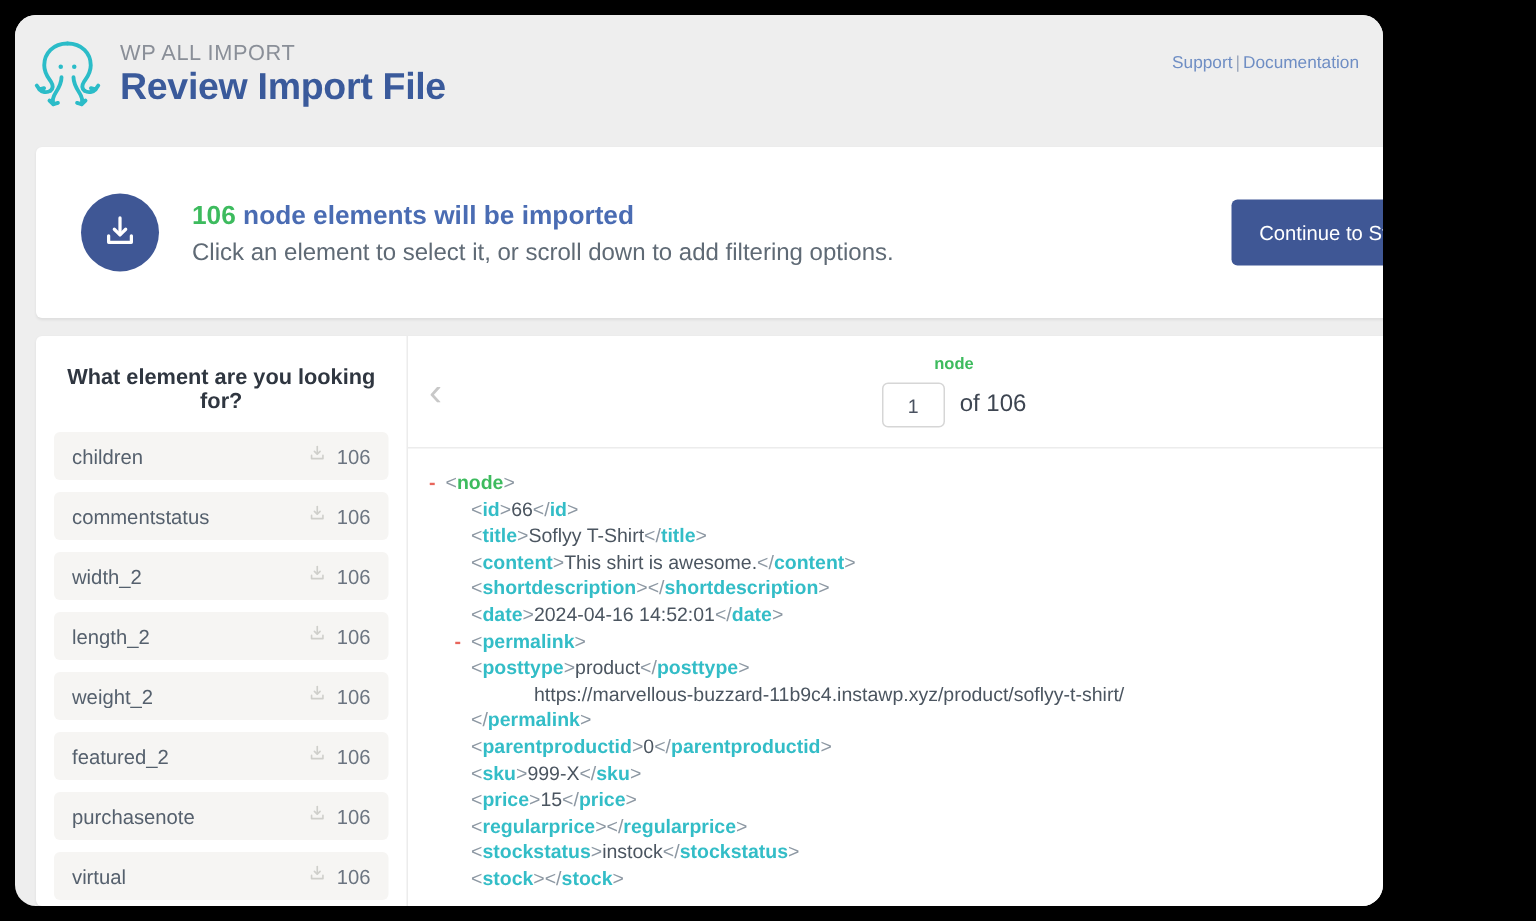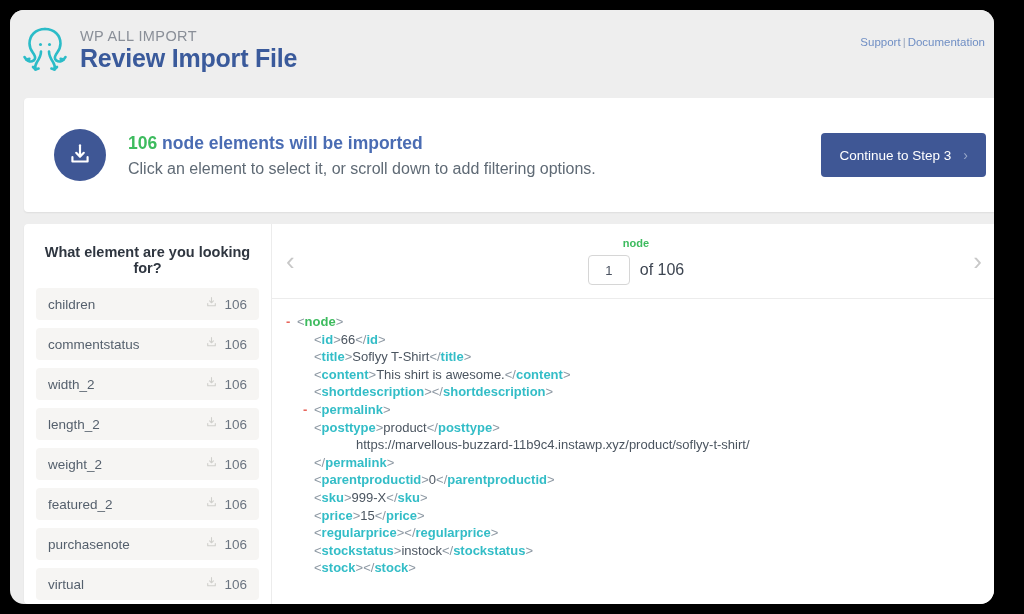--- a/index.html
+++ b/index.html
@@ -10,21 +10,21 @@
     overflow: hidden;
     background: #000000;
     font-family: "Liberation Sans", sans-serif;
   }
 
   
   #page {
     position: absolute;
     left: 10px;
     top: 10px;
-    width: 984px;
+    width: 912px;
     height: 594px;
     background: #eeeeee;
     border-radius: 14px;
     overflow: hidden;
   }
 
   
   #header {
     position: relative;
     height: 78px;
@@ -46,21 +46,21 @@
     margin-bottom: 3px;
   }
   .brand-title {
     font-size: 25px;
     font-weight: 700;
     color: #3a5a9b;
     letter-spacing: -0.2px;
   }
   .header-links {
     position: absolute;
-    right: 9px;
+    right: 16px;
     top: 26px;
     font-size: 11.5px;
     color: #7b8aa5;
   }
   .header-links a { color: #6f8ec4; text-decoration: none; }
   .header-links .sep { color: #9aa6bb; padding: 0 2px; }
 
   
   .card {
     background: #ffffff;
@@ -411,20 +411,21 @@
           </div>
         </div>
         <span class="pager-arrow right">›</span>
       </div>
       <div id="xmlview">
           <div class="xml-line ind1"><span class="toggle">-</span><span class="punc">&lt;</span><span class="tag-root">node</span><span class="punc">&gt;</span></div>
           <div class="xml-line ind2"><span class="punc">&lt;</span><span class="tag">id</span><span class="punc">&gt;</span><span class="val">66</span><span class="punc">&lt;/</span><span class="tag">id</span><span class="punc">&gt;</span></div>
           <div class="xml-line ind2"><span class="punc">&lt;</span><span class="tag">title</span><span class="punc">&gt;</span><span class="val">Soflyy T-Shirt</span><span class="punc">&lt;/</span><span class="tag">title</span><span class="punc">&gt;</span></div>
           <div class="xml-line ind2"><span class="punc">&lt;</span><span class="tag">content</span><span class="punc">&gt;</span><span class="val">This shirt is awesome.</span><span class="punc">&lt;/</span><span class="tag">content</span><span class="punc">&gt;</span></div>
           <div class="xml-line ind2"><span class="punc">&lt;</span><span class="tag">shortdescription</span><span class="punc">&gt;</span><span class="punc">&lt;/</span><span class="tag">shortdescription</span><span class="punc">&gt;</span></div>
+          <div class="xml-line ind2"><span class="punc">&lt;</span><span class="tag">date</span><span class="punc">&gt;</span><span class="val">2024-04-16 14:52:01</span><span class="punc">&lt;/</span><span class="tag">date</span><span class="punc">&gt;</span></div>
           <div class="xml-line ind2"><span class="toggle">-</span><span class="punc">&lt;</span><span class="tag">permalink</span><span class="punc">&gt;</span></div>
           <div class="xml-line ind2"><span class="punc">&lt;</span><span class="tag">posttype</span><span class="punc">&gt;</span><span class="val">product</span><span class="punc">&lt;/</span><span class="tag">posttype</span><span class="punc">&gt;</span></div>
           <div class="xml-line ind3"><span class="url">https://marvellous-buzzard-11b9c4.instawp.xyz/product/soflyy-t-shirt/</span></div>
           <div class="xml-line ind2"><span class="punc">&lt;/</span><span class="tag">permalink</span><span class="punc">&gt;</span></div>
           <div class="xml-line ind2"><span class="punc">&lt;</span><span class="tag">parentproductid</span><span class="punc">&gt;</span><span class="val">0</span><span class="punc">&lt;/</span><span class="tag">parentproductid</span><span class="punc">&gt;</span></div>
           <div class="xml-line ind2"><span class="punc">&lt;</span><span class="tag">sku</span><span class="punc">&gt;</span><span class="val">999-X</span><span class="punc">&lt;/</span><span class="tag">sku</span><span class="punc">&gt;</span></div>
           <div class="xml-line ind2"><span class="punc">&lt;</span><span class="tag">price</span><span class="punc">&gt;</span><span class="val">15</span><span class="punc">&lt;/</span><span class="tag">price</span><span class="punc">&gt;</span></div>
           <div class="xml-line ind2"><span class="punc">&lt;</span><span class="tag">regularprice</span><span class="punc">&gt;</span><span class="punc">&lt;/</span><span class="tag">regularprice</span><span class="punc">&gt;</span></div>
           <div class="xml-line ind2"><span class="punc">&lt;</span><span class="tag">stockstatus</span><span class="punc">&gt;</span><span class="val">instock</span><span class="punc">&lt;/</span><span class="tag">stockstatus</span><span class="punc">&gt;</span></div>
           <div class="xml-line ind2"><span class="punc">&lt;</span><span class="tag">stock</span><span class="punc">&gt;</span><span class="punc">&lt;/</span><span class="tag">stock</span><span class="punc">&gt;</span></div>

